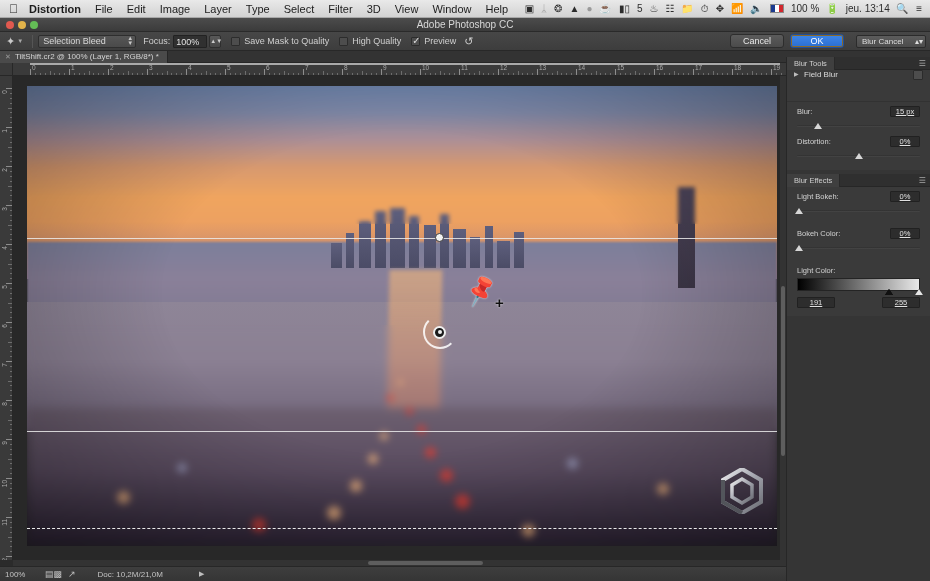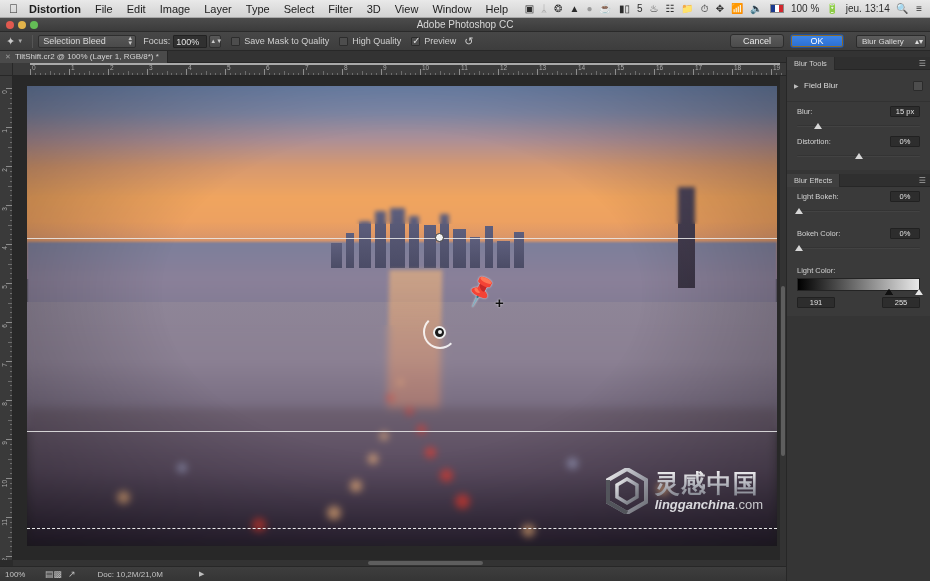--- a/index.html
+++ b/index.html
@@ -304,40 +304,40 @@
   }
   .panel-tab {
     height:13px; padding:0 7px; background:#3f3f3f; color:#cfcfcf; font-size:7.5px;
     display:flex; align-items:center; border-right:1px solid #292929;
   }
   .panel-tabrow .spacer { flex:1; }
   .panel-menu { font-size:8px; color:#a8a8a8; padding-right:4px; }
   .panel-body { padding:0; }
 
   .blurrow {
-    height:32px; display:flex; align-items:center; padding:0 7px;
+    height:32px; display:flex; padding:0 7px;
     border-bottom:1px solid #323232;
   }
   .blurrow .tri { font-size:6px; color:#bdbdbd; width:10px; }
   .blurrow .nm { font-size:8px; color:#dcdcdc; flex:1; }
   .sqchk {
     width:10px; height:10px; background:#4d4d4d; border:1px solid #2b2b2b; border-radius:1px;
     position:relative;
   }
   .sqchk.on::after {
     content:"✓"; position:absolute; left:0px; top:-4px; font-size:11px; color:#e4e4e4;
   }
   .blurrow.open { border-bottom:none; height:26px; }
 
   .ctrl { padding:3px 10px 0 10px; }
   .ctrl-head { display:flex; align-items:center; justify-content:space-between; height:13px; }
   .ctrl-label { font-size:7.5px; color:#d2d2d2; }
   .ctrl-val {
     min-width:30px; height:11px; background:#2d2d2d; border:1px solid #212121; border-radius:1px;
-    color:#e0e0e0; font-size:7.5px; text-align:center; line-height:10px; padding:0 4px;
+    color:#e0e0e0; font-size:7.5px; text-align:center; line-height:10px; padding:0 4px;text-decoration:underline;
   }
   .slider { position:relative; height:12px; margin-top:2px; }
   .slider .track {
     position:absolute; left:0; right:0; top:5px; height:2px;
     background:linear-gradient(#2c2c2c,#4a4a4a); border-radius:1px;
   }
   .slider .knob {
     position:absolute; top:3px; width:0; height:0; margin-left:-4px;
     border-left:4px solid transparent; border-right:4px solid transparent;
     border-bottom:6px solid #d6d6d6;
@@ -447,21 +447,21 @@
     <span class="ob-chk">
       <span class="cbx check"></span>
       <span>Preview</span>
     </span>
     <span class="reset-ic">↺</span>
 
     <span class="ob-right">
       <span class="btn btn-cancel">Cancel</span>
       <span class="btn btn-ok">OK</span>
       <span class="ws-select">
-        <span>Blur Gallery</span>
+        <span>Blur Cancel</span>
         <span class="arrows">▴▾</span>
       </span>
     </span>
   </div>
 
   <div class="doctab">
     <span class="tab">
       <span class="tabx">✕</span>
       <span>TiltShift.cr2 @ 100% (Layer 1, RGB/8*) *</span>
     </span>
@@ -829,24 +829,20 @@
                 <stop offset="0%" stop-color="#fdfdfd"></stop>
                 <stop offset="45%" stop-color="#b2b5bd"></stop>
                 <stop offset="100%" stop-color="#6e7178"></stop>
               </linearGradient>
             </defs>
             <path d="M21 1 L40 12 L40 34 L21 45 L2 34 L2 12 Z" fill="none" stroke="url(#mg)" stroke-width="4"></path>
             <path d="M21 11 L31 17 L31 29 L21 35 L11 29 L11 17 Z" fill="none" stroke="url(#mg)" stroke-width="3.5"></path>
             <path d="M2 12 L2 34 L21 45" fill="none" stroke="#55585e" stroke-width="4"></path>
           </svg>
         </div>
-        <div class="wm-txt">
-          <div class="wm-cn">灵感中国</div>
-          <div class="wm-en"><b>lingganchina</b><span>.com</span></div>
-        </div>
       </div>
     </div>
   </div>
 
   <div class="sb-v">
     <div class="thumb" style="top:210px; height:170px;"></div>
   </div>
   <div class="sb-h">
     <div class="thumb" style="left:355px; width:115px;"></div>
   </div>

